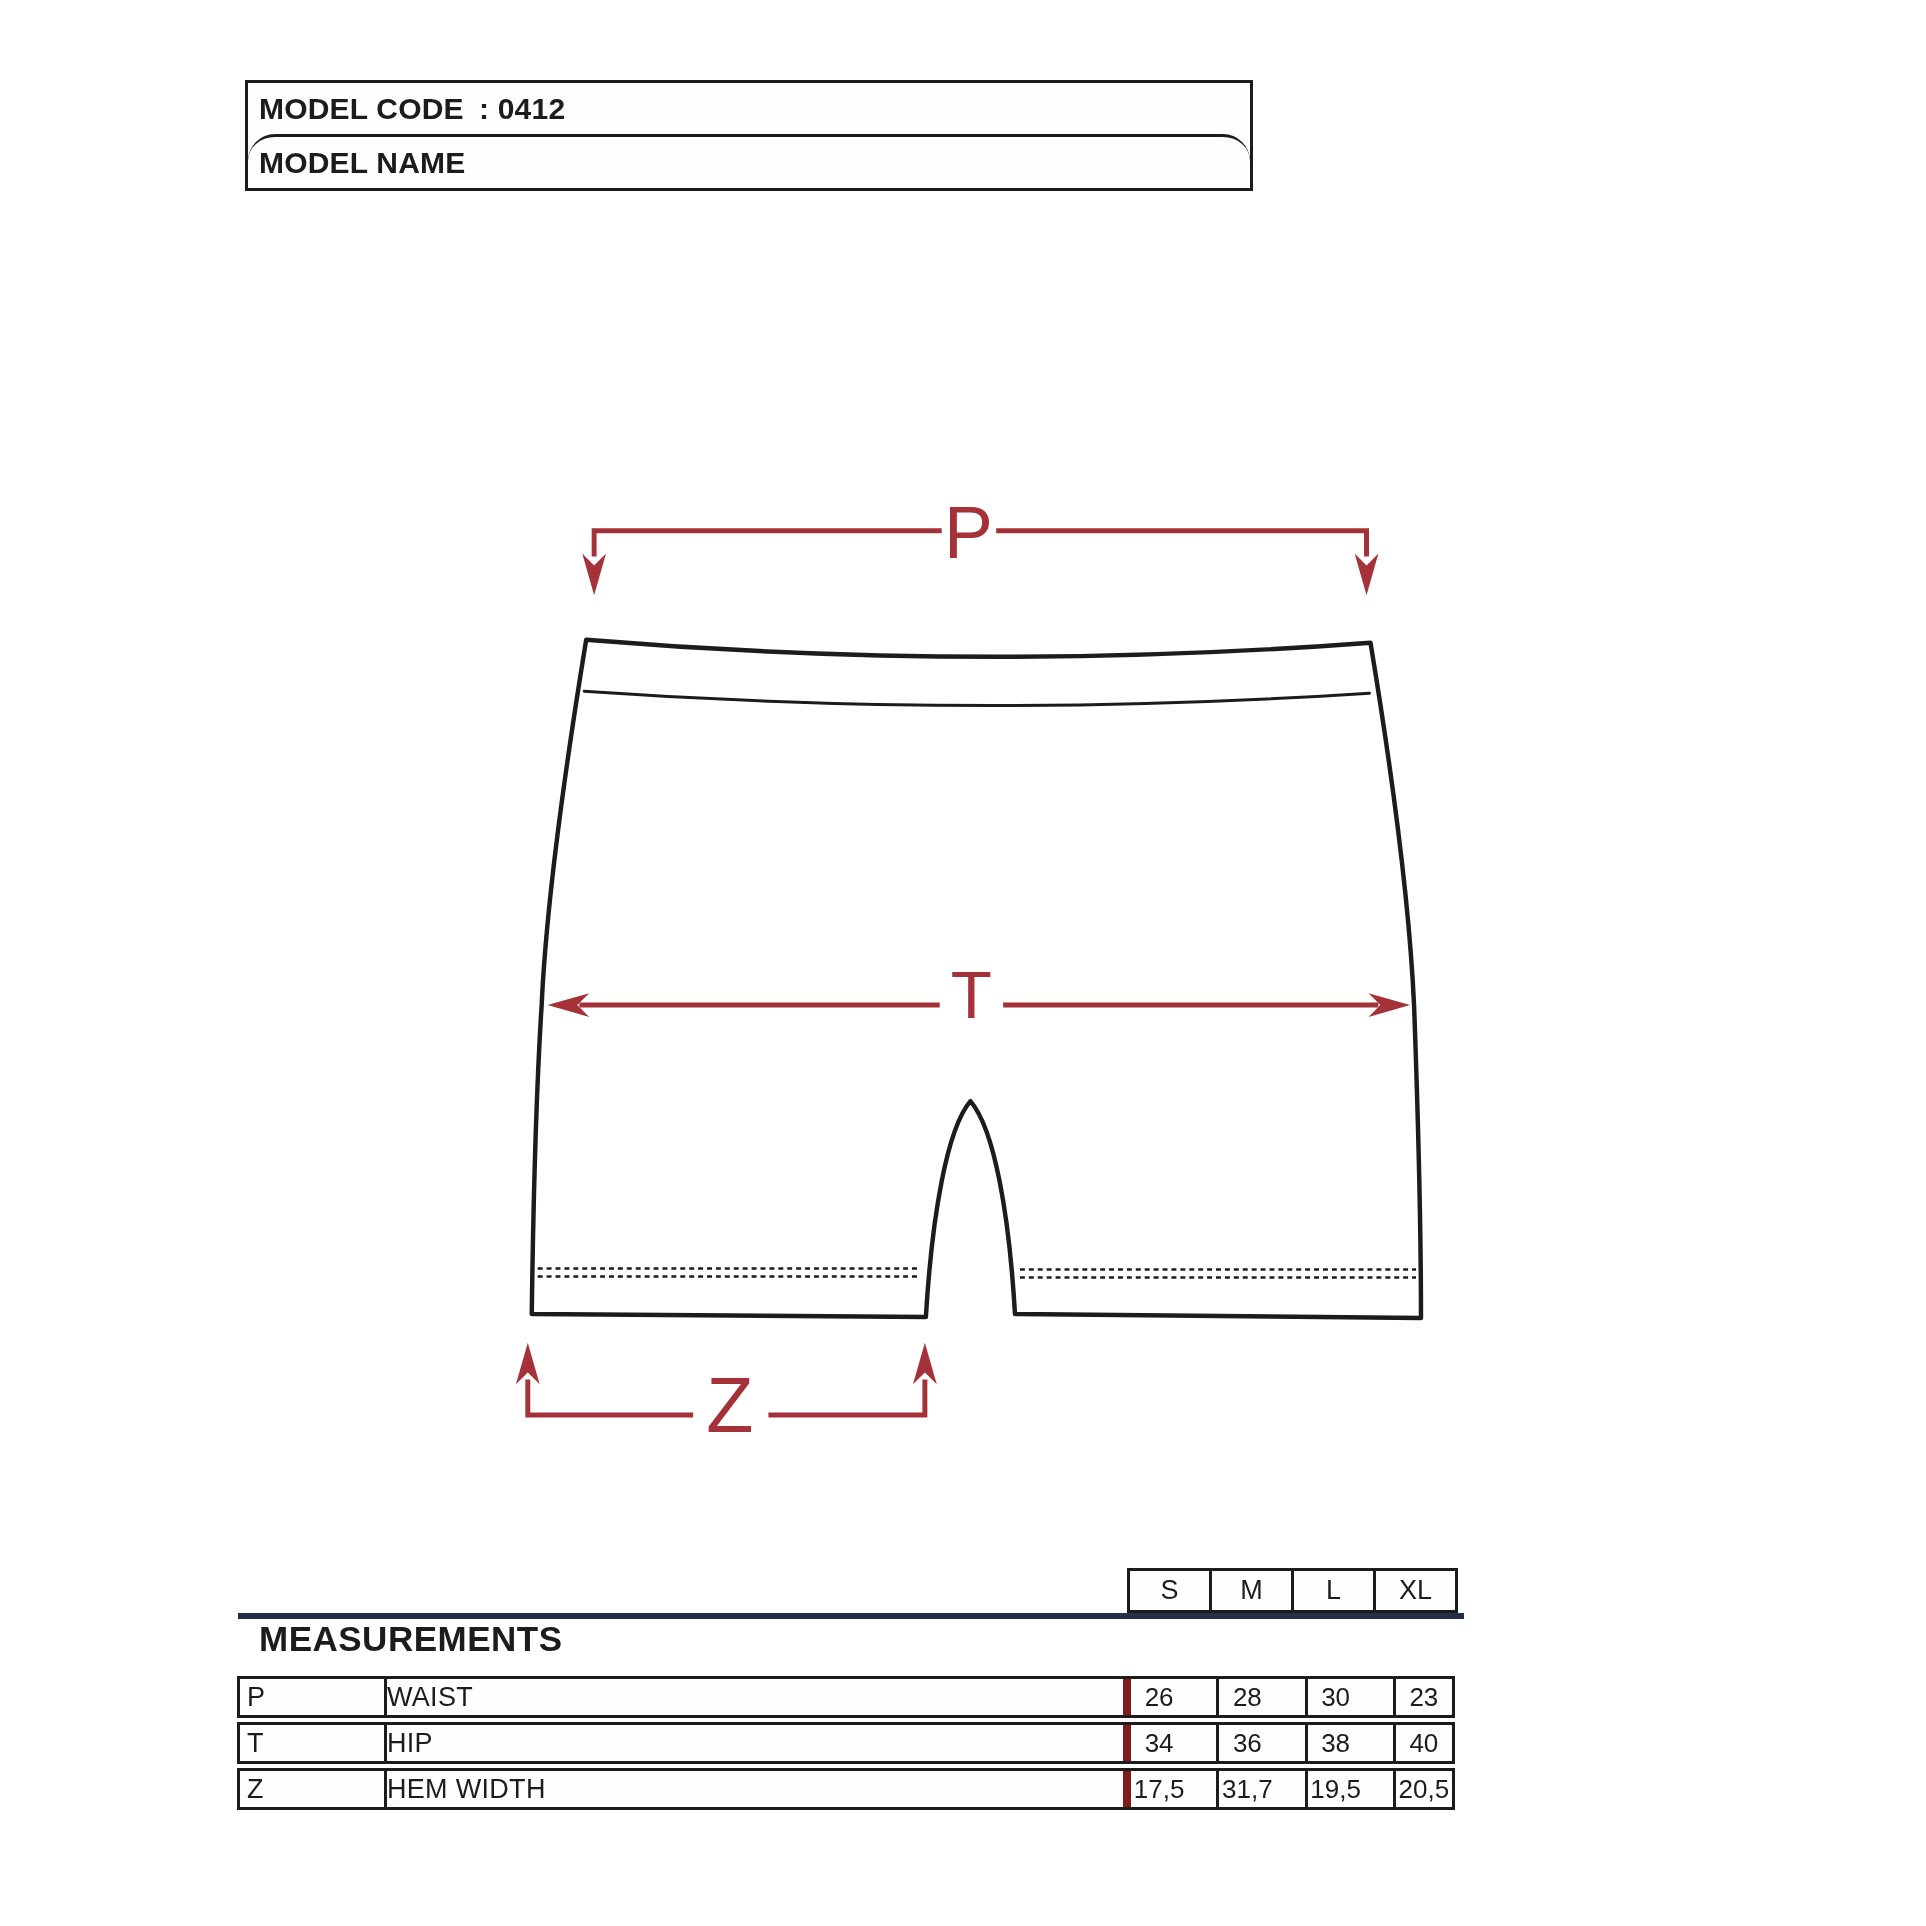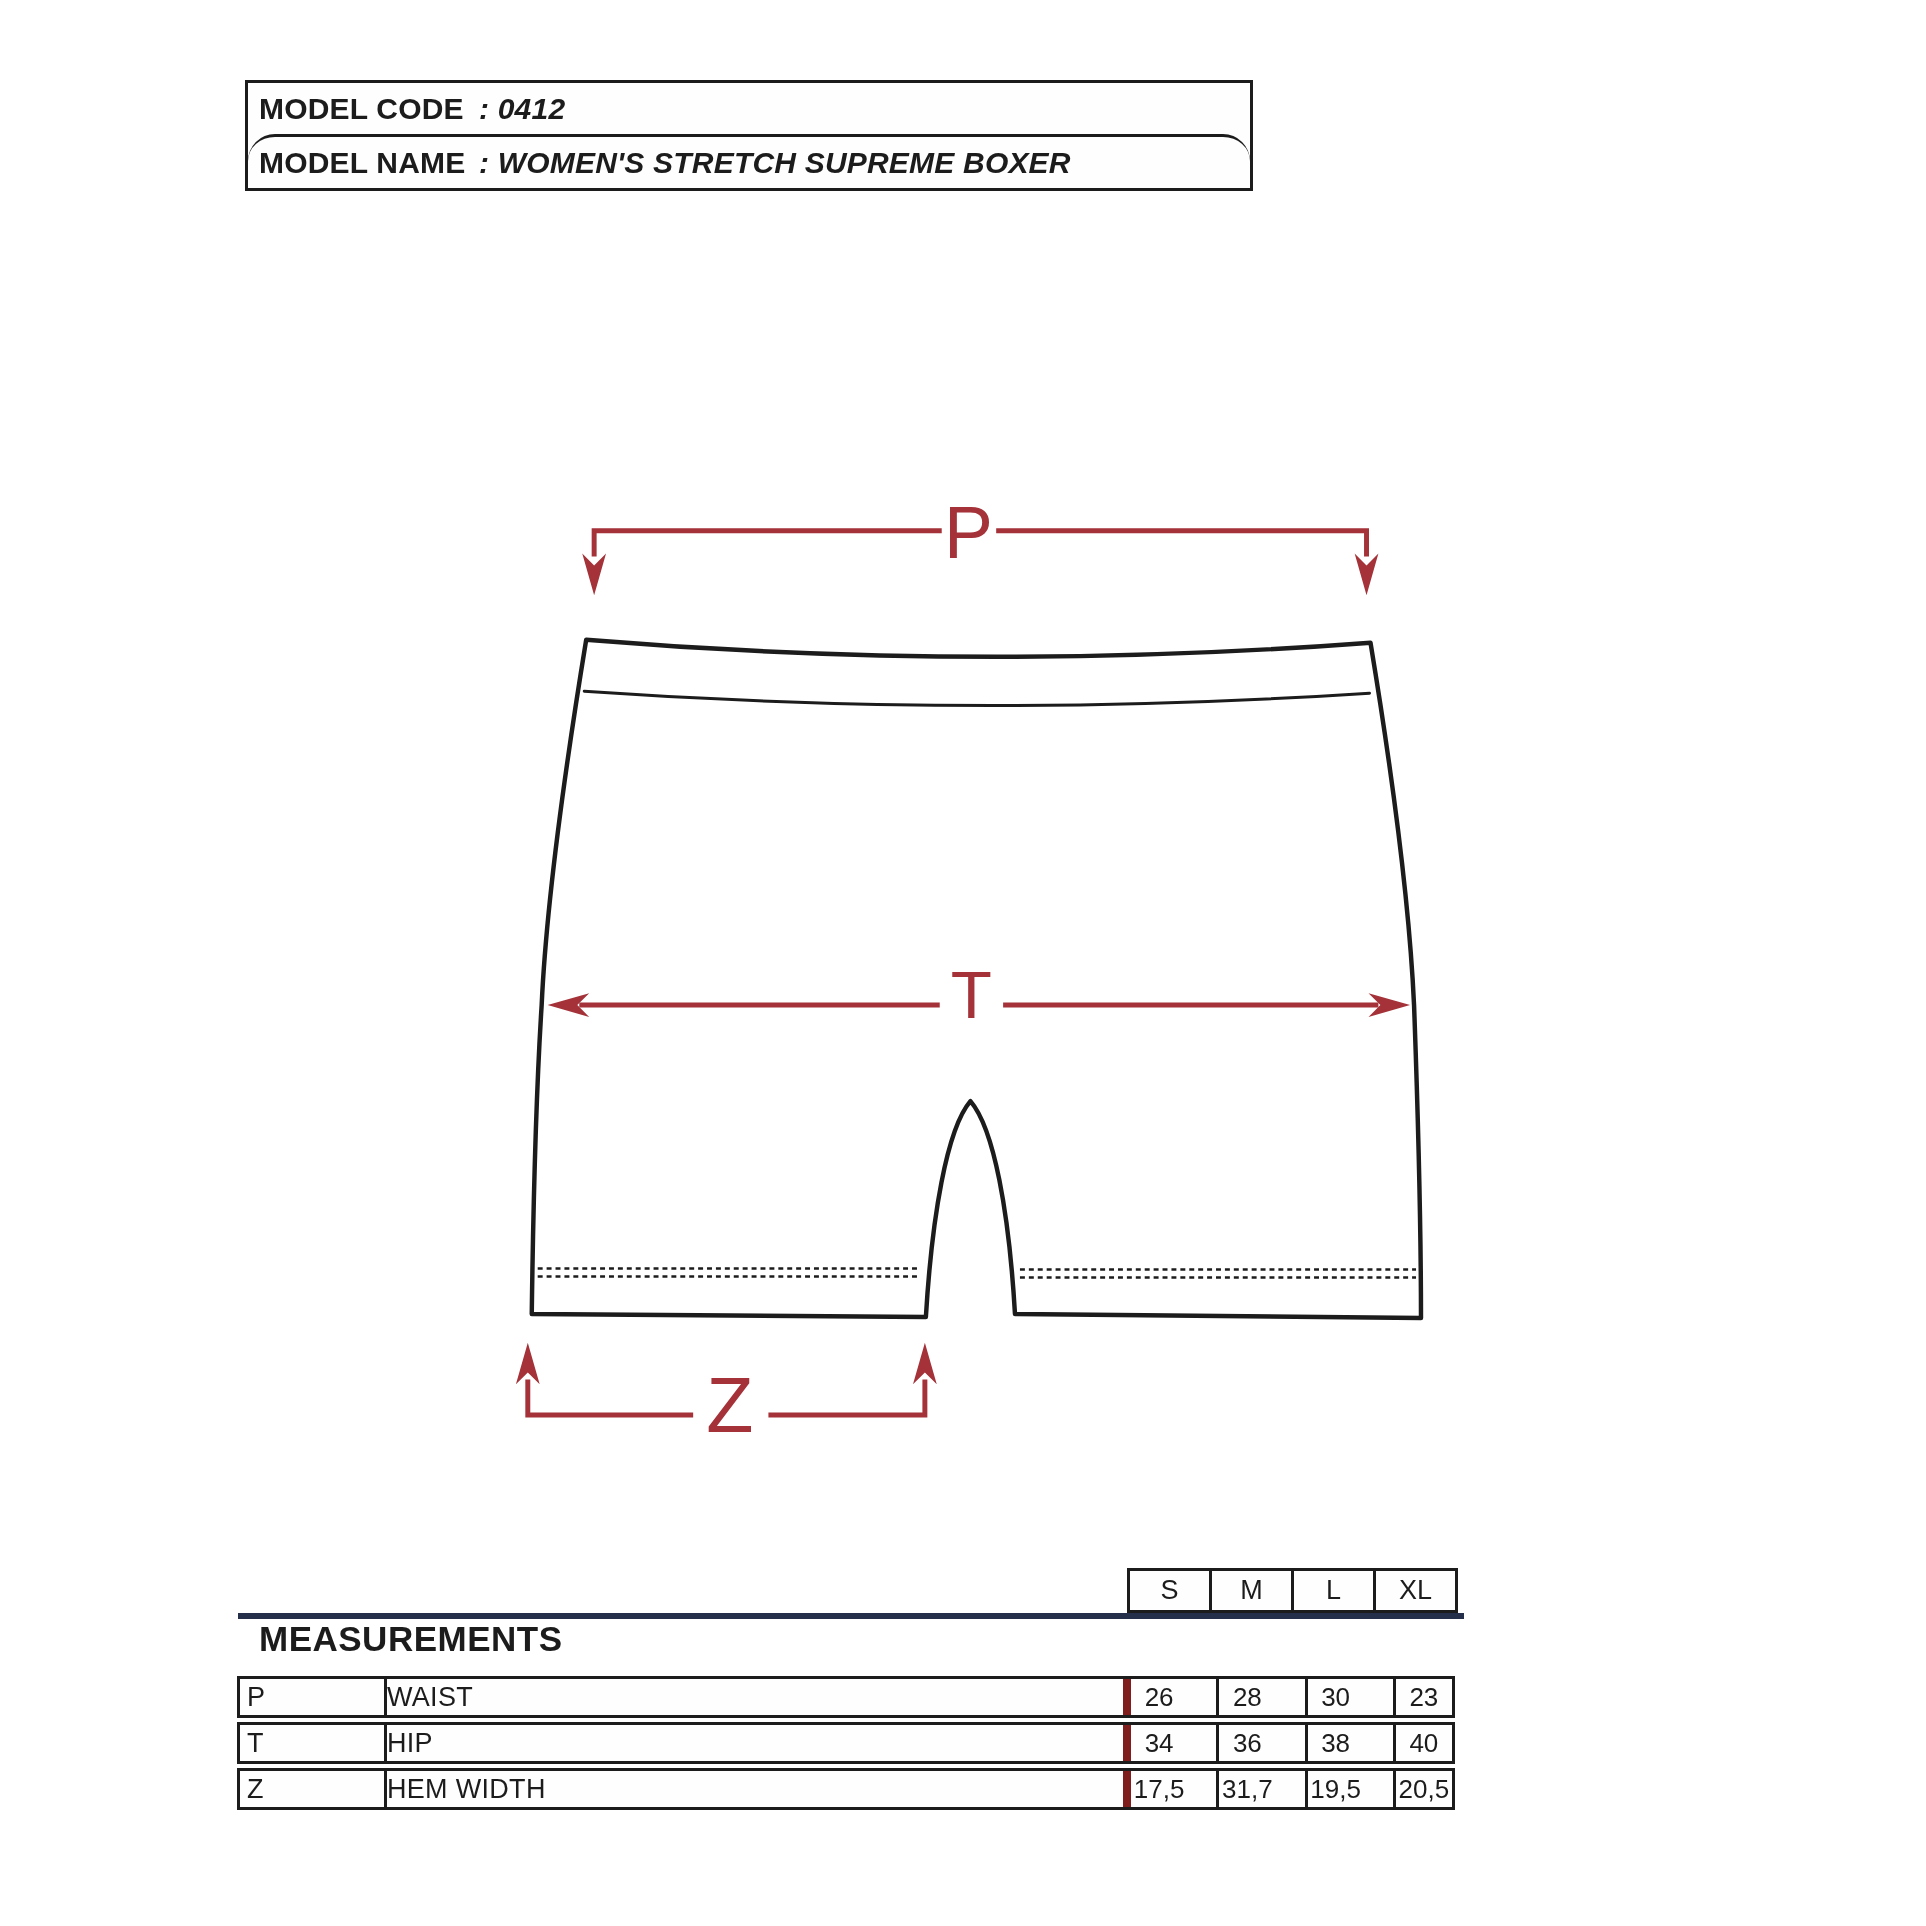--- a/index.html
+++ b/index.html
@@ -9,21 +9,21 @@
   }
   
   .header-table{
     position:absolute;left:245px;top:80px;width:1008px;
     border:3px solid #1c1c1c;background:#fefefe;box-sizing:border-box;
   }
   .hrow{display:flex;align-items:center;height:51px;padding-left:11px;
         font-weight:bold;font-size:30px;letter-spacing:0.2px;}
   .hrow + .hrow{border-top:3px solid #1c1c1c;border-radius:27px;}
   .hlabel{flex:0 0 220px;}
-  .hvalue{white-space:nowrap;font-style:italic;}
+  .hvalue{white-space:nowrap;}
   
   .drawing{position:absolute;left:0;top:0;pointer-events:none;}
   .drawing text{
     font-family:"Liberation Sans",sans-serif;
     fill:#a43238;text-anchor:middle;font-weight:400;
   }
   
   .meas-heading{
     position:absolute;left:259px;top:1619px;
     font-size:35px;font-weight:bold;letter-spacing:0.5px;white-space:nowrap;
@@ -58,21 +58,20 @@
 
 <div class="page">
 
   <div class="header-table">
     <div class="hrow">
       <span class="hlabel">MODEL CODE</span>
       <span class="hvalue">: 0412</span>
     </div>
     <div class="hrow">
       <span class="hlabel">MODEL NAME</span>
-      <span class="hvalue">: WOMEN'S STRETCH SUPREME BOXER</span>
     </div>
   </div>
 
   <svg class="drawing" width="1927" height="1927" viewBox="0 0 1946 1946">
 
     <g stroke="#1c1c1c" fill="none" stroke-linejoin="round" stroke-linecap="round">
       <path fill="#ffffff" stroke-width="4.5" d="M 592,646
                Q 988,679 1384,649
                C 1404,770 1423,905 1428,1015
                C 1432,1125 1435,1258 1435,1331

